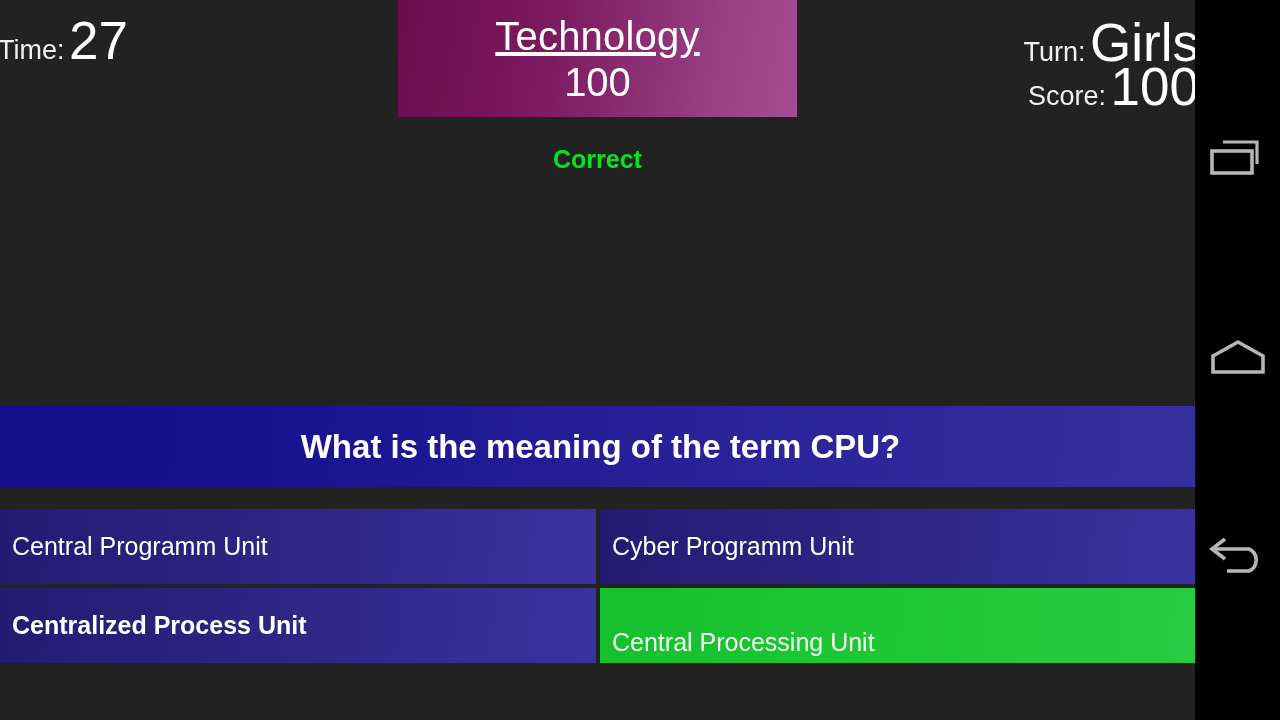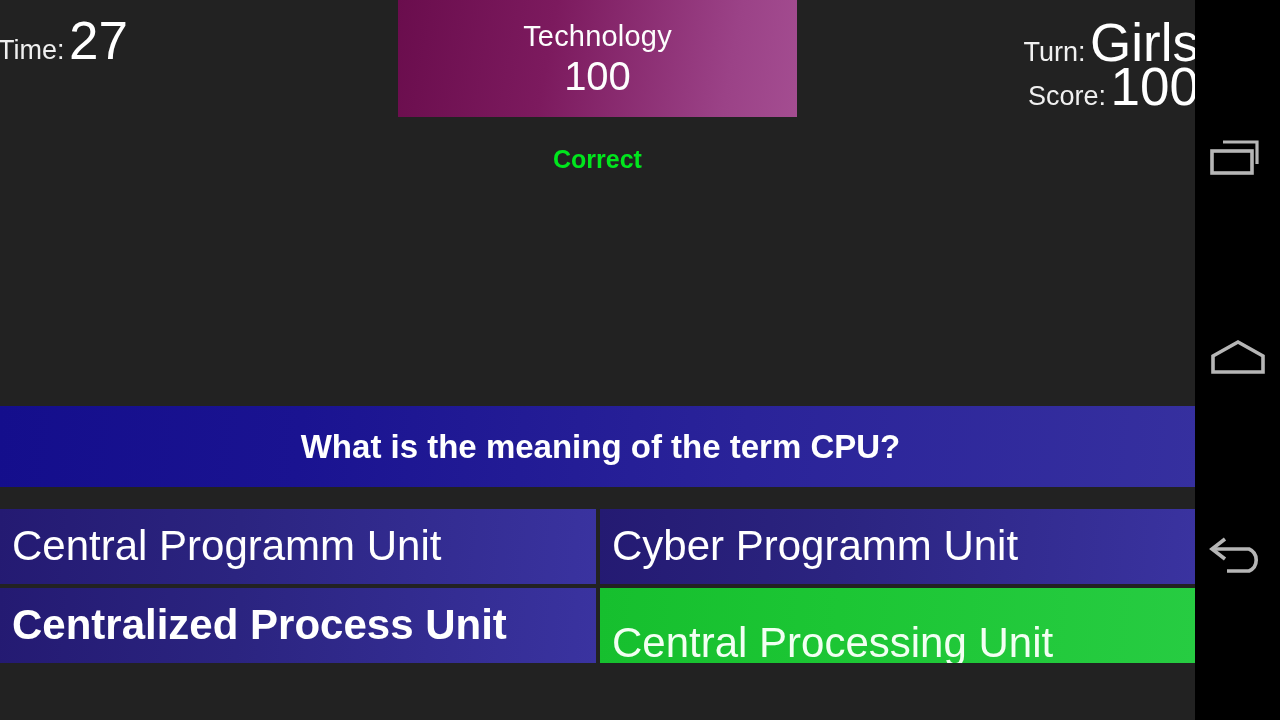--- a/index.html
+++ b/index.html
@@ -56,24 +56,25 @@
     left:398px; top:0;
     width:399px; height:117px;
     background:linear-gradient(100deg,#6a0d4d 0%, #7c1a5e 38%, #9b4287 82%, #a44d91 100%);
     display:flex;
     flex-direction:column;
     align-items:center;
     justify-content:center;
     padding-top:2px;
   }
   #category-name {
-    font-size:29px;
+    font-size:40px;
     color:#fdfdfd;
     line-height:1.12;
     letter-spacing:0.2px;
+    text-decoration:underline;
   }
   #category-value {
     font-size:40px;
     color:#fdfdfd;
     line-height:1.16;
   }
 
   
   #feedback {
     position:absolute;
@@ -113,21 +114,21 @@
   }
   .answer {
     position:absolute;
     height:75px;
     display:flex;
     align-items:center;
     padding-left:12px;
     overflow:hidden;
   }
   .answer-label {
-    font-size:42px;
+    font-size:25px;
     color:#ffffff;
     line-height:1.1;
     white-space:nowrap;
   }
   .ans-blue {
     background:linear-gradient(95deg,#241a72 0%, #2b2480 40%, #3a33a0 100%);
   }
   .ans-green {
     background:linear-gradient(95deg,#16bf2e 0%, #1cc634 40%, #27cc42 100%);
   }

